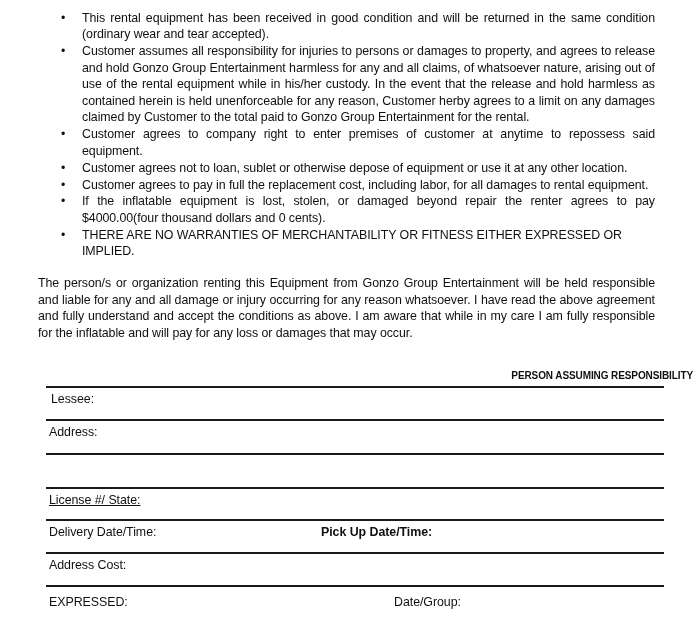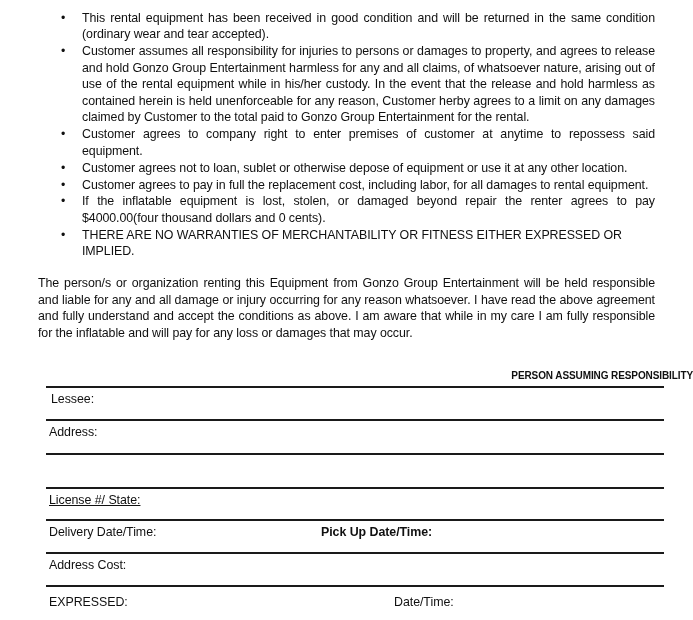--- a/index.html
+++ b/index.html
@@ -173,18 +173,18 @@
     <div class="field-label col2-a" style="top:525px;font-weight:bold;">Pick Up Date/Time:</div>
     <div class="field-label" style="top:525px;left:440px;"></div>
 
     <div class="rule" style="top:552px;"></div>
     <div class="field-label indent-b" style="top:558px;">Address Cost:</div>
     <div class="field-label" style="top:558px;left:130px;"></div>
 
     <div class="rule" style="top:585px;"></div>
     <div class="field-label indent-b" style="top:595px;">EXPRESSED:</div>
     <div class="field-label" style="top:595px;left:130px;"></div>
-    <div class="field-label col2-b" style="top:595px;">Date/Time:</div>
+    <div class="field-label col2-b" style="top:595px;">Date/Group:</div>
     <div class="field-label" style="top:595px;left:460px;"></div>
 
   </div>
 
 </div>
 
 </body></html>

